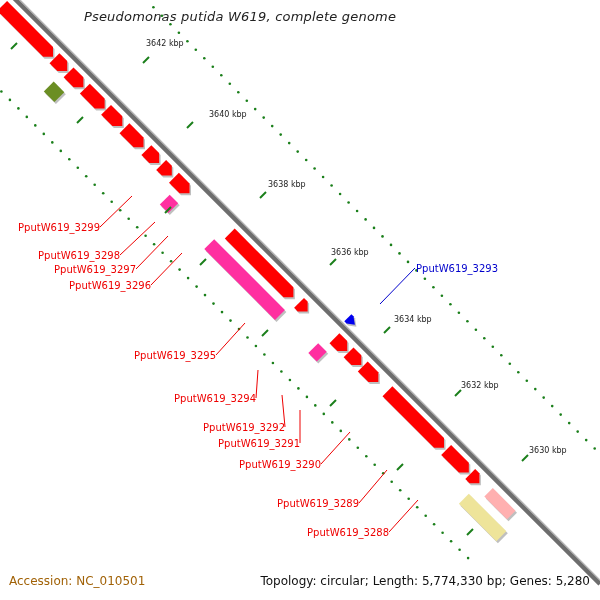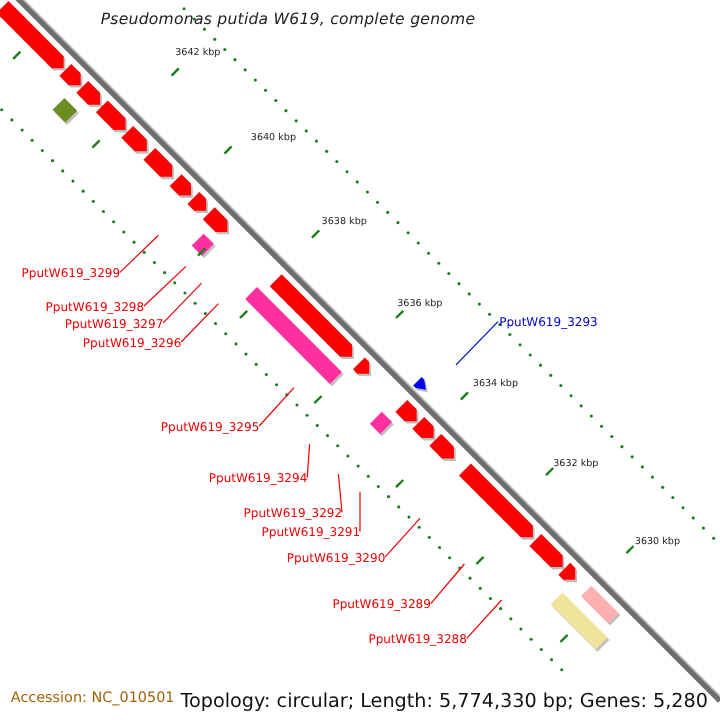--- a/index.html
+++ b/index.html
@@ -1,20 +1,20 @@
 <!DOCTYPE html>
 <html><head>
 <meta charset="utf-8">
 <style>
   html, body { margin:0; padding:0; background:#ffffff; }
   body { width:600px; height:600px; overflow:hidden; position:relative; font-family:"DejaVu Sans", sans-serif; }
   #map { position:absolute; left:0; top:0; width:600px; height:600px; }
   .title { position:absolute; left:0; width:480px; top:9px; text-align:center; font-style:italic; font-size:13px; color:#222; letter-spacing:0.2px; }
   .footer-left { position:absolute; left:9px; top:574px; font-size:12px; color:#a16207; }
-  .footer-right { position:absolute; right:10px; top:574px; font-size:16px; color:#111; }
+  .footer-right { position:absolute; right:10px; top:574px; font-size:12px; color:#111; }
   .tick-label { font-size:8px; fill:#222; font-family:"DejaVu Sans", sans-serif; }
   .gene-label { font-size:10px; font-family:"DejaVu Sans", sans-serif; }
 </style>
 </head>
 <body>
 
 <svg id="map" xmlns="http://www.w3.org/2000/svg" width="600" height="600" viewBox="0 0 600 600">
   <g id="ticks-outer">
       <circle cx="144.9" cy="-1.2" r="1.3" fill="#1a7f1a"></circle>
       <circle cx="153.4" cy="7.3" r="1.3" fill="#1a7f1a"></circle>

